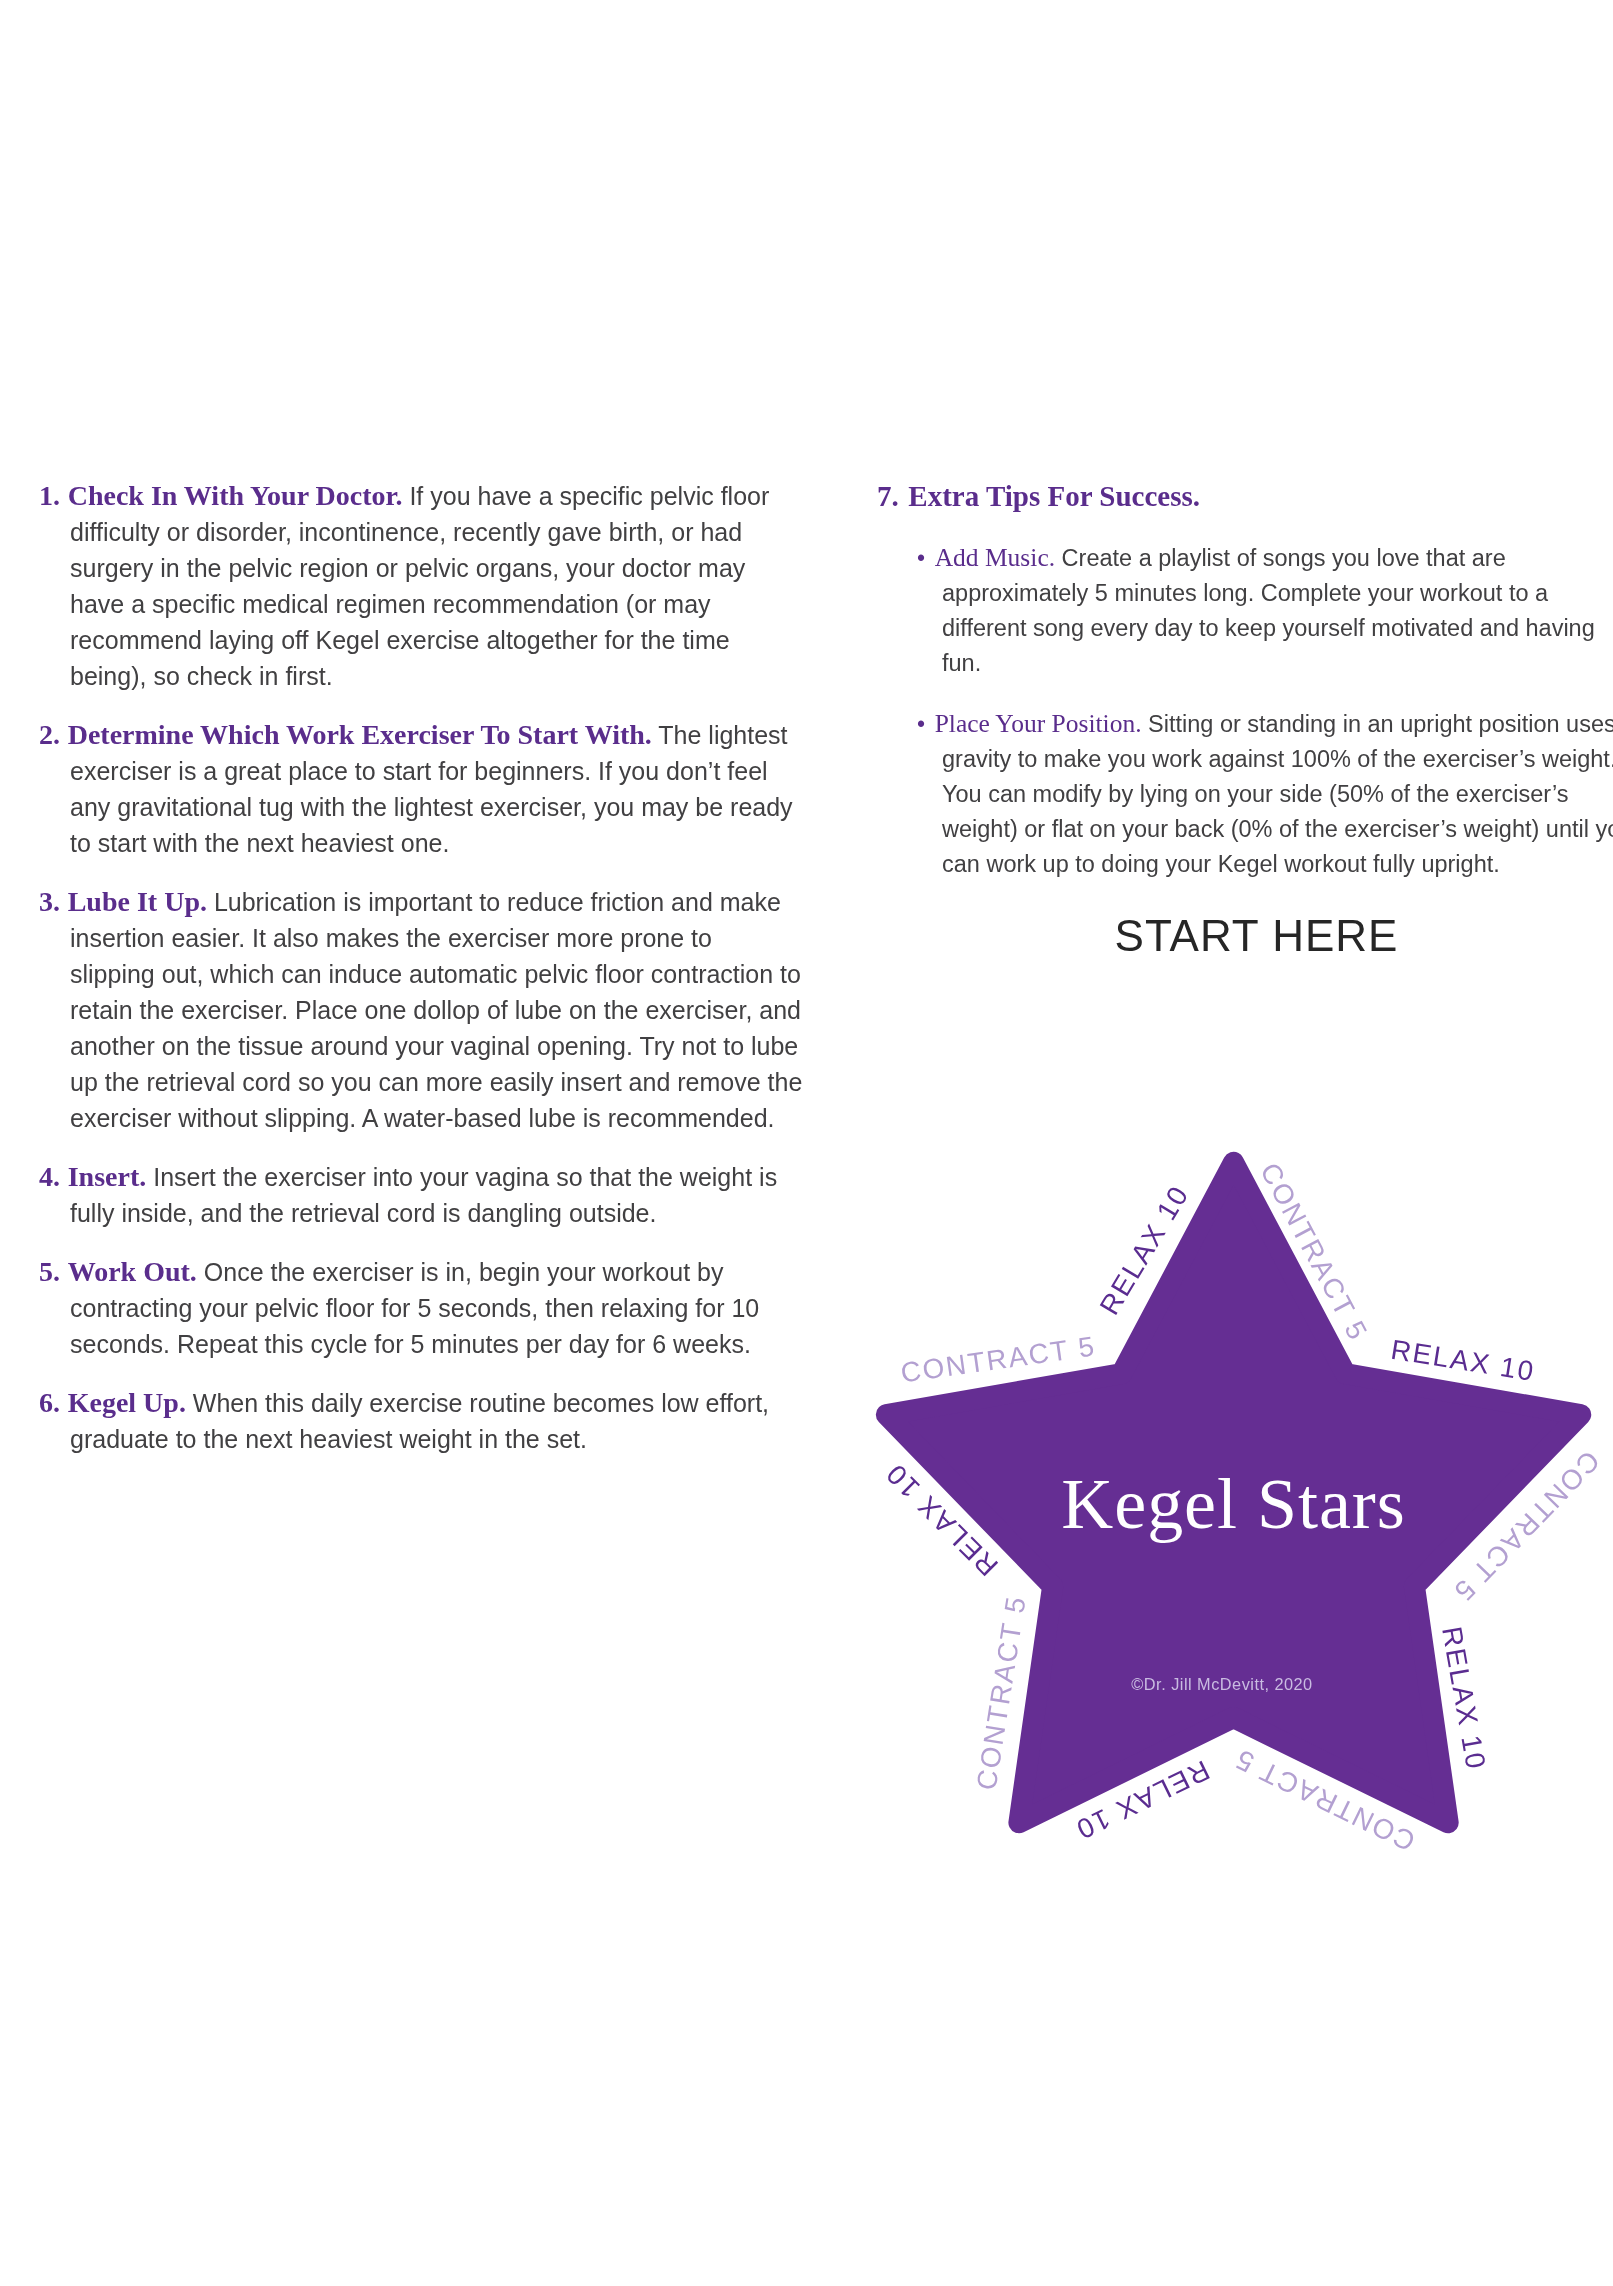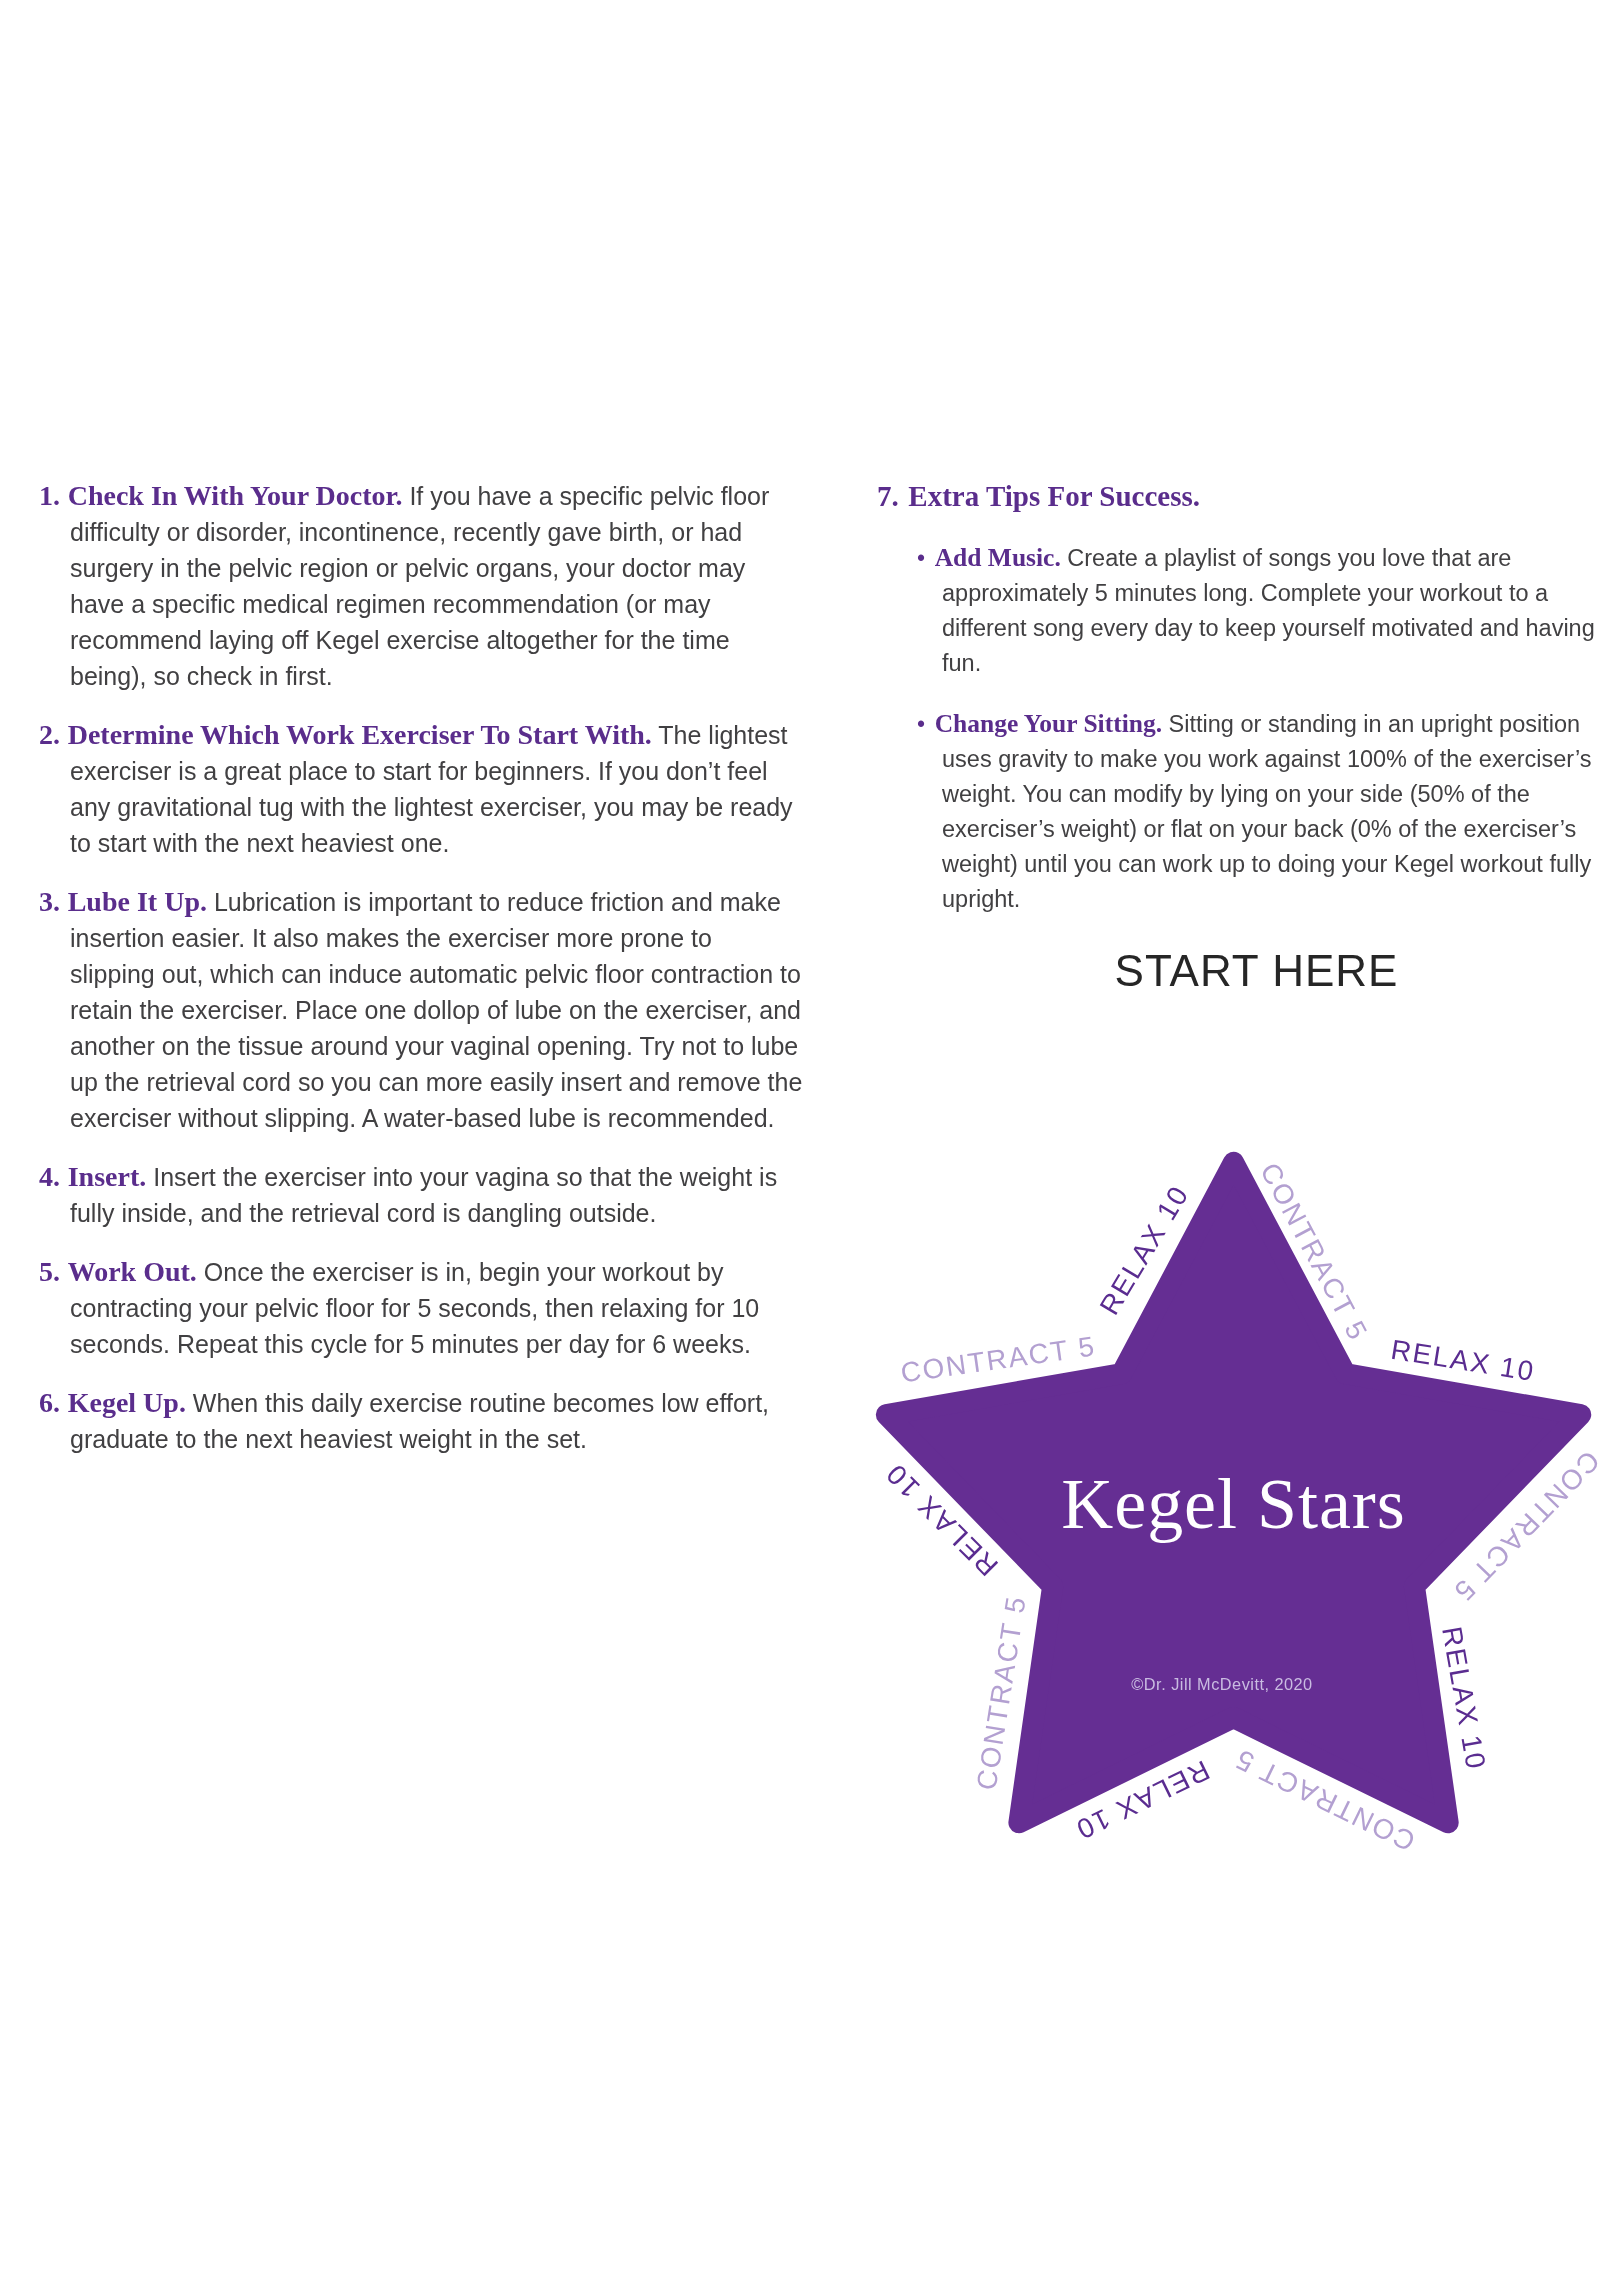--- a/index.html
+++ b/index.html
@@ -49,21 +49,21 @@
     margin-bottom:25px;
     font-size:23.5px;line-height:35px;color:#414042;
   }
   .bullet{
     color:#5a2d8c;
     margin-left:-25px;margin-right:9.6px;
     font-size:23px;
   }
   .tip-title{
     font-family:"Liberation Serif",serif;
-    font-weight:bold;color:#5a2d8c;
+    font-weight:normal;color:#5a2d8c;
     font-size:25.5px;
   }
 
   .start-here{
     margin-top:29px;
     text-align:center;
     font-size:44px;
     letter-spacing:1px;
     color:#262626;
   }
@@ -122,21 +122,21 @@
 </div>
 
 <div class="col col-right">
   <h2 class="tips-heading"><span class="step-num">7.</span><span>Extra Tips For Success.</span></h2>
   <ul class="tips">
     <li>
       <span class="bullet">•</span><span class="tip-title">Add Music.</span>
       <span>Create a playlist of songs you love that are approximately 5 minutes long. Complete your workout to a different song every day to keep yourself motivated and having fun.</span>
     </li>
     <li>
-      <span class="bullet">•</span><span class="tip-title">Change Your Sitting.</span>
+      <span class="bullet">•</span><span class="tip-title">Place Your Position.</span>
       <span>Sitting or standing in an upright position uses gravity to make you work against 100% of the exerciser’s weight. You can modify by lying on your side (50% of the exerciser’s weight) or flat on your back (0% of the exerciser’s weight) until you can work up to doing your Kegel workout fully upright.</span>
     </li>
   </ul>
   <div class="start-here">START HERE</div>
 </div>
 
 <div class="star-wrap">
   <svg width="759" height="730" viewBox="0 0 790 760" xmlns="http://www.w3.org/2000/svg">
     <polygon class="star-shape" points="394,40 510.4,259.8 755.4,302.6 582.3,481.2 617.4,727.4 394,618 170.6,727.4 205.7,481.2 32.6,302.6 277.6,259.8"></polygon>
 

